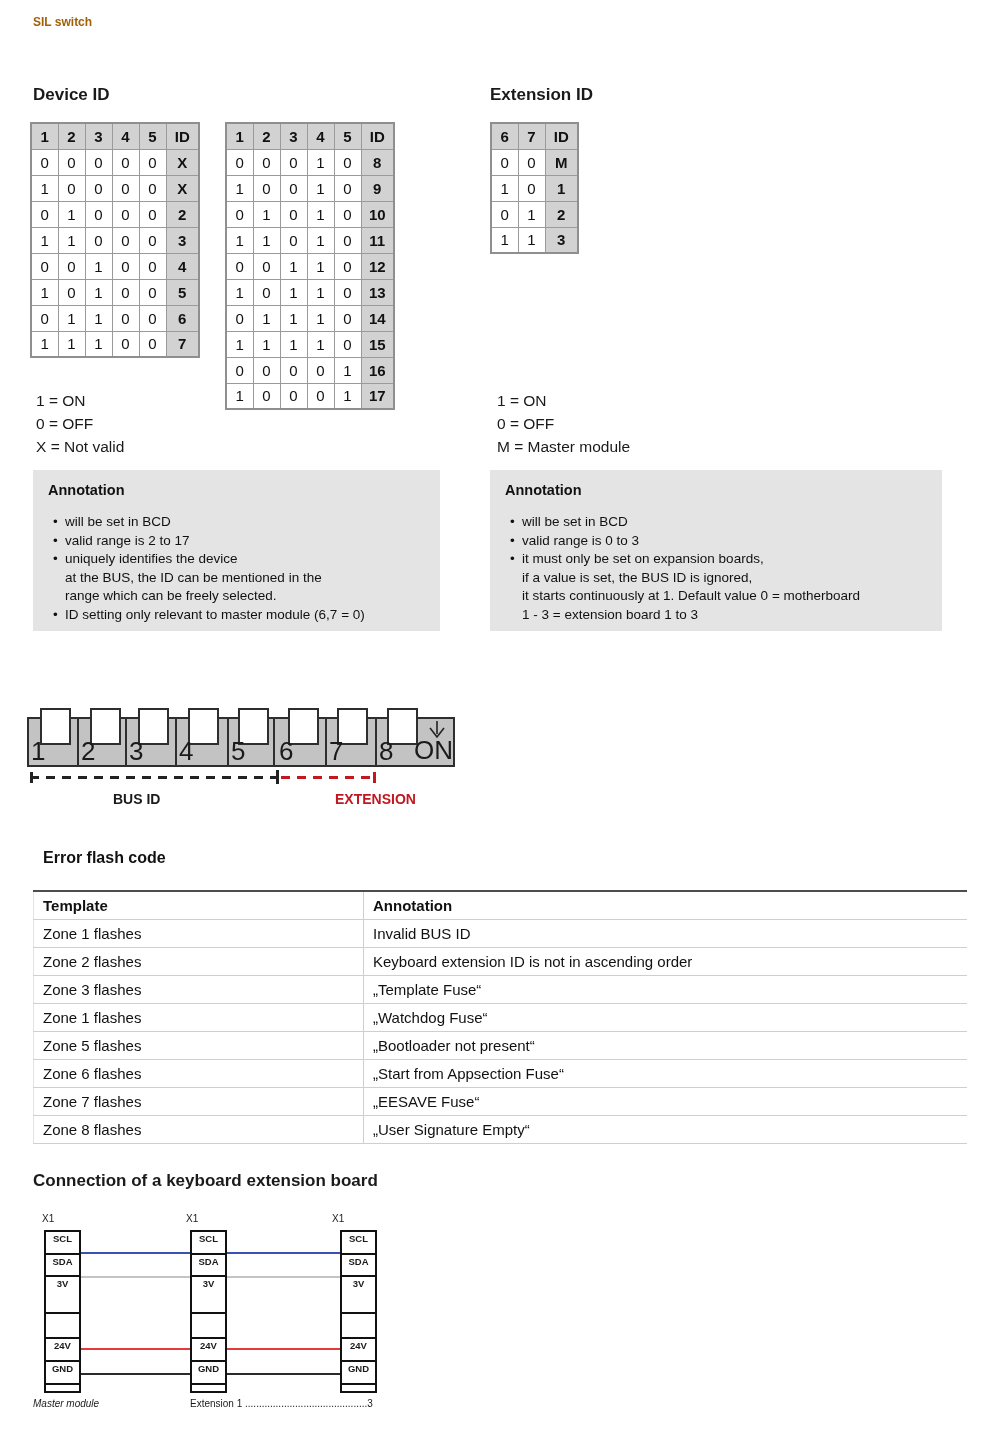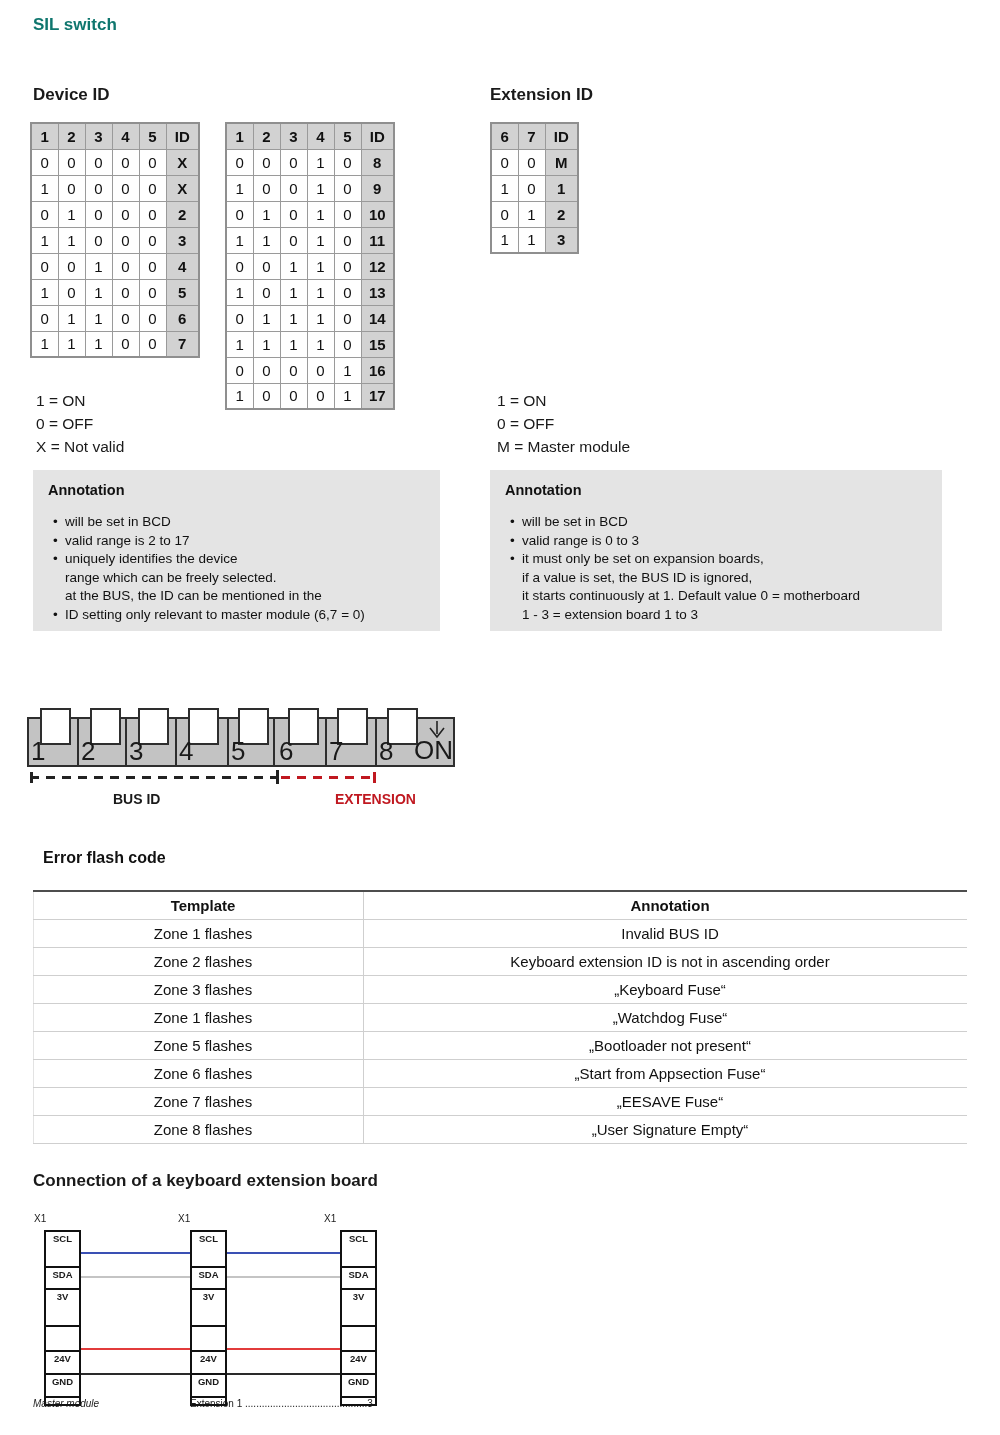--- a/index.html
+++ b/index.html
@@ -4,21 +4,21 @@
 <style>
   * { margin:0; padding:0; box-sizing:border-box; }
   html,body { background:#ffffff; }
   #page {
     position:relative; width:1000px; height:1435px; background:#ffffff;
     font-family:"Liberation Sans", sans-serif; color:#111; overflow:hidden;
   }
   .abs { position:absolute; }
 
   
-  .h-main { font-size:17px; font-weight:bold; color:#0f766e; }
+  .h-main { font-size:12px; font-weight:bold; color:#a16207; }
   .h-sub  { font-size:17px; font-weight:bold; color:#1a1a1a; }
 
   
   .bin-table { border-collapse:collapse; border:2px solid #8f8f8f; }
   .bin-table th, .bin-table td {
     border:1px solid #9a9a9a; width:27px; height:26px; min-width:27px;
     text-align:center; vertical-align:middle; font-size:15px; background:#ffffff;
   }
   .bin-table th { background:#d2d2d2; font-weight:bold; }
   .bin-table td.last { background:#d2d2d2; font-weight:bold; width:33px; min-width:33px; }
@@ -48,34 +48,34 @@
     background:repeating-linear-gradient(90deg,#222 0 9px,transparent 9px 16px); }
   .dash-red { position:absolute; height:3px;
     background:repeating-linear-gradient(90deg,#c01820 0 9px,transparent 9px 16px); }
   .tick { position:absolute; width:3px; height:11px; }
   .measure-label { position:absolute; font-size:14px; font-weight:bold; }
 
   
   .plain-table { border-collapse:collapse; width:934px; table-layout:fixed;
     border-top:2px solid #4d4d4d; border-left:1px solid #e3e3e3; }
   .plain-table th, .plain-table td {
-    border-bottom:1px solid #cfcfcf; height:28px; text-align:center;
+    border-bottom:1px solid #cfcfcf; height:28px; text-align:left;
     vertical-align:middle; font-size:15px; padding:0 0 0 9px; background:#fff;margin-top:17px;
   }
   .plain-table th { font-weight:bold; }
   .plain-table th:first-child, .plain-table td:first-child {
     width:330px; border-right:1px solid #cfcfcf; }
 
   
-  .x1-label { position:absolute; font-size:10px; color:#1a1a1a; }
+  .x1-label { position:absolute; font-size:10px; color:#1a1a1a;margin-left:8px; }
   .conn-block { position:absolute; top:1230px; width:37px; }
   .conn-cell { width:37px; border:2px solid #111; background:#fff;
     text-align:center; font-size:9.5px; font-weight:700; padding-top:1px; color:#1a1a1a; }
   .conn-cell + .conn-cell { margin-top:-2px; }
-  .conn-cell:nth-child(1){ height:38px; }
+  .conn-cell:nth-child(1){ height:25px; }
   .conn-cell:nth-child(2){ height:24px; }
   .conn-cell:nth-child(3){ height:39px; }
   .conn-cell:nth-child(4){ height:27px; }
   .conn-cell:nth-child(5){ height:25px; }
   .conn-cell:nth-child(6){ height:25px; }
   .conn-cell:nth-child(7){ height:10px; }
   .wire { position:absolute; height:2px; }
   .conn-caption { position:absolute; font-size:10px; color:#1a1a1a; }
 </style>
 </head>
@@ -306,25 +306,25 @@
         <div class="b-row">
           <span class="b-dot">•</span>
           <span class="b-text">valid range is 2 to 17</span>
         </div>
         <div class="b-row">
           <span class="b-dot">•</span>
           <span class="b-text">uniquely identifies the device</span>
         </div>
         <div class="b-row">
           <span class="b-dot"></span>
+          <span class="b-text">at the BUS, the ID can be mentioned in the</span>
+        </div>
+        <div class="b-row">
+          <span class="b-dot"></span>
           <span class="b-text">range which can be freely selected.</span>
-        </div>
-        <div class="b-row">
-          <span class="b-dot"></span>
-          <span class="b-text">at the BUS, the ID can be mentioned in the</span>
         </div>
         <div class="b-row">
           <span class="b-dot">•</span>
           <span class="b-text">ID setting only relevant to master module (6,7 = 0)</span>
         </div>
       </div>
   </div>
   <div class="ann-box" style="left:490px; top:470px; width:452px; height:161px;">
     <div class="ann-title">Annotation</div>
     <div class="bullets">
@@ -407,21 +407,21 @@
         <tr>
           <td>Zone 1 flashes</td>
           <td>Invalid BUS ID</td>
         </tr>
         <tr>
           <td>Zone 2 flashes</td>
           <td>Keyboard extension ID is not in ascending order</td>
         </tr>
         <tr>
           <td>Zone 3 flashes</td>
-          <td>„Keyboard Fuse“</td>
+          <td>„Template Fuse“</td>
         </tr>
         <tr>
           <td>Zone 1 flashes</td>
           <td>„Watchdog Fuse“</td>
         </tr>
         <tr>
           <td>Zone 5 flashes</td>
           <td>„Bootloader not present“</td>
         </tr>
         <tr>

